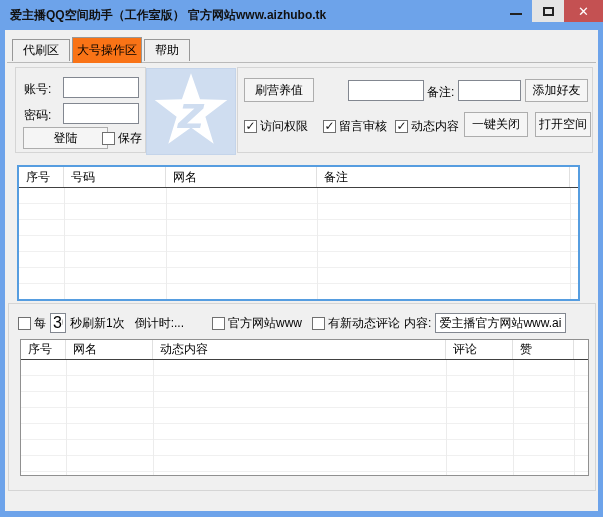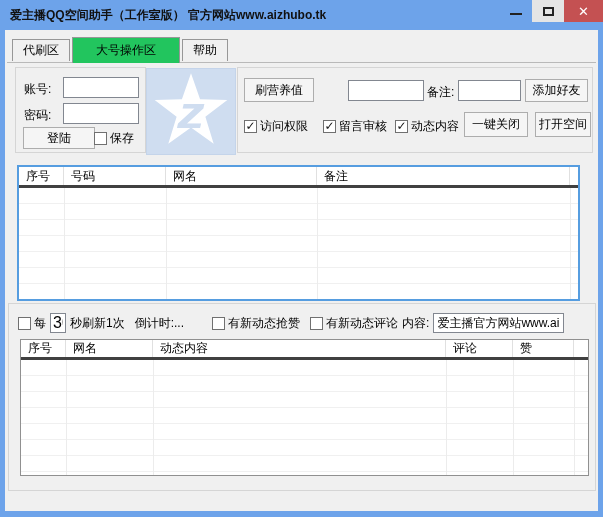--- a/index.html
+++ b/index.html
@@ -19,21 +19,21 @@
   .btn-close { left:564px; width:39px; background:#c45152; color:#fff; font-size:13px; font-weight:bold; }
 
   
   .client { position:absolute; left:5px; right:5px; top:30px; bottom:6px; background:#f0f0f0; }
 
   
   .tabstrip { position:absolute; left:7px; top:7px; height:26px; display:flex; align-items:center; z-index:3; }
   .tab { height:22px; padding:0 10px; display:flex; align-items:center; justify-content:center;
          background:#f0f0f0; border:1px solid #979797; border-bottom:none; margin-right:0; cursor:pointer; white-space:nowrap; }
   .tab + .tab { margin-left:2px; }
-  .tab.active { height:26px; background:#22c55e; position:relative; z-index:4; padding:0 23px; }
+  .tab.active { height:26px; background:#f97316; position:relative; z-index:4; padding:0 4px; }
   .page-border { position:absolute; left:2px; right:2px; top:32px; bottom:2px; border-top:1px solid #b9b9b9; background:#f0f0f0; z-index:1; }
 
   .content { position:absolute; left:0; right:0; top:32px; bottom:0; z-index:2; }
 
   
   .groupbox { position:absolute; border:1px solid #d5d5d5; background:#f0f0f0; }
   .login-group   { left:10px; top:5px;  width:131px; height:86px; }
   .actions-group { left:232px; top:5px; width:356px; height:86px; }
 
   .logo { position:absolute; left:141px; top:6px; width:90px; height:87px; background:#cfddf0; border:1px solid #c4d4ea; overflow:hidden; }
@@ -49,21 +49,21 @@
   .btn { position:absolute; background:#f5f5f5; border:1px solid #adadad; display:flex; align-items:center; justify-content:center;
          font-size:12px; cursor:pointer; white-space:nowrap; }
 
   .checkbox { position:absolute; display:flex; align-items:center; cursor:pointer; white-space:nowrap; }
   .cb-box { width:13px; height:13px; background:#fff; border:1px solid #707070; display:inline-flex; align-items:center; justify-content:center;
             font-size:12px; line-height:11px; color:#111; margin-right:3px; font-weight:bold; }
 
   
   .listview { position:absolute; background:#fff; overflow:hidden; }
   .accounts-table { left:12px; top:103px; width:563px; height:136px; border:2px solid #569de0; }
-  .lv-header { position:relative; height:21px; background:#fff; border-bottom:3px solid #404040; display:flex; }
+  .lv-header { position:relative; height:21px; background:#fff; border-bottom:1px solid #404040; display:flex; }
   .lv-header .hcell { height:100%; display:flex; align-items:center; padding-left:7px; border-right:1px solid #e0e0e0; flex-shrink:0; }
   .lv-header .hcell.fill { flex:1; border-right:none; }
   .lv-body { position:absolute; left:0; right:0; top:21px; bottom:0;
       background:repeating-linear-gradient(to bottom, #ffffff 0px, #ffffff 15px, #f0f0f0 15px, #f0f0f0 16px); }
   .vline { position:absolute; top:0; bottom:0; width:1px; background:#ececec; }
 
   
   .bottom-group { left:3px; top:241px; width:588px; height:188px; }
   .monitor-row { position:absolute; left:9px; top:8px; height:22px; display:flex; align-items:center; white-space:nowrap; }
   .monitor-row .gap-s { width:4px; } .monitor-row .gap-m { width:10px; } .monitor-row .gap-l { width:28px; }
@@ -107,24 +107,24 @@
 
     <div class="page-border"></div>
 
     <div class="content">
 
       <div class="groupbox login-group">
         <span class="lbl" style="left:8px; top:13px;">账号:</span>
         <input class="txt" style="left: 47px; top: 9px; width: 76px;" value="">
         <span class="lbl" style="left:8px; top:39px;">密码:</span>
         <input class="txt" style="left: 47px; top: 35px; width: 76px;" value="">
-        <div class="btn" style="left:7px; top:59px; width:72px; height:22px;">
+        <div class="btn" style="left:7px; top:59px; width:85px; height:22px;">
           <span>登陆</span>
         </div>
-        <div class="checkbox" style="left:78px; top:62px;">
+        <div class="checkbox" style="left:86px; top:62px;">
           <span class="cb-box"></span>
           <span>保存</span>
         </div>
       </div>
 
       <div class="logo">
         <div class="star"></div>
         <div class="zletter">z</div>
       </div>
 
@@ -193,21 +193,21 @@
           </div>
           <span class="gap-s"></span>
           <input class="mini-input" value="30" style="">
           <span class="gap-s"></span>
           <span>秒刷新1次</span>
           <span class="gap-m"></span>
           <span>倒计时:...</span>
           <span class="gap-l"></span>
           <div class="checkbox" style="position:static;">
             <span class="cb-box"></span>
-            <span>有新动态抢赞</span>
+            <span>官方网站www</span>
           </div>
           <span class="gap-m"></span>
           <div class="checkbox" style="position:static;">
             <span class="cb-box"></span>
             <span>有新动态评论</span>
           </div>
           <span class="gap-s"></span>
           <span>内容:</span>
           <span class="gap-s"></span>
           <input class="content-input" value="爱主播官方网站www.aiz" style="">

